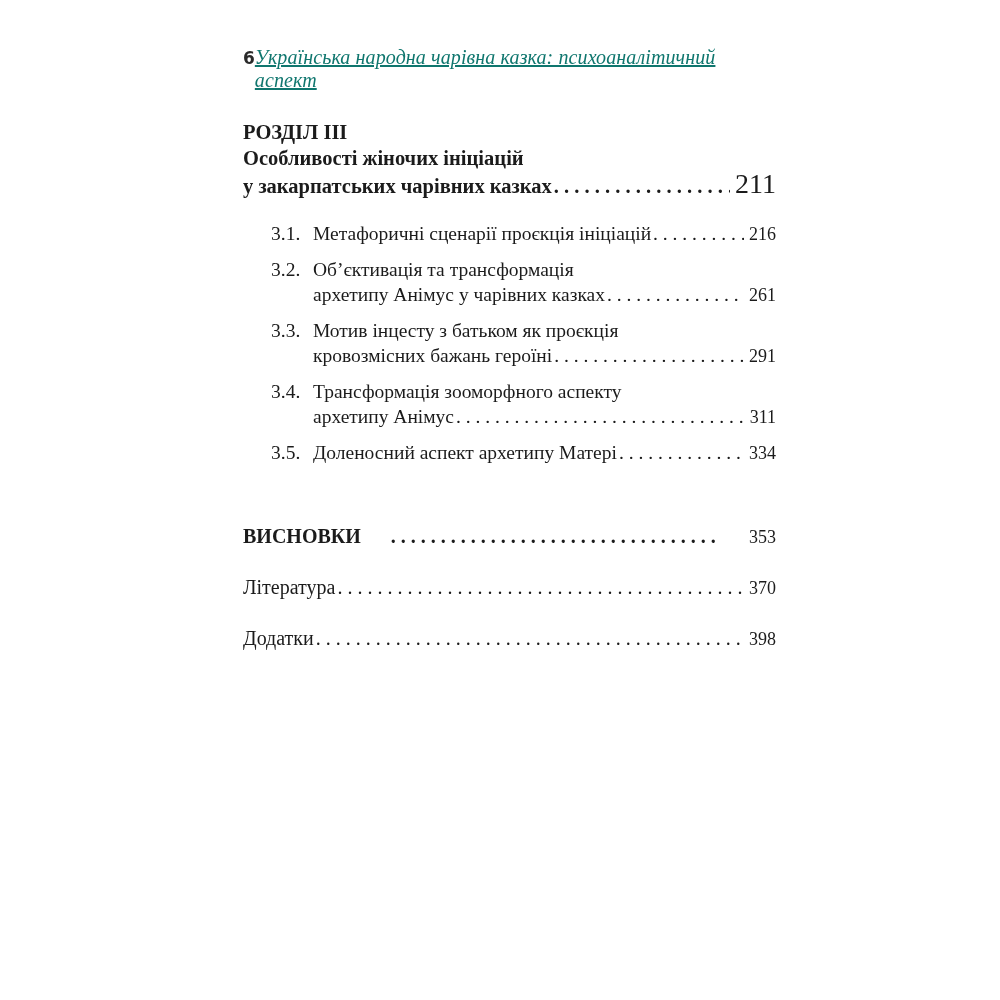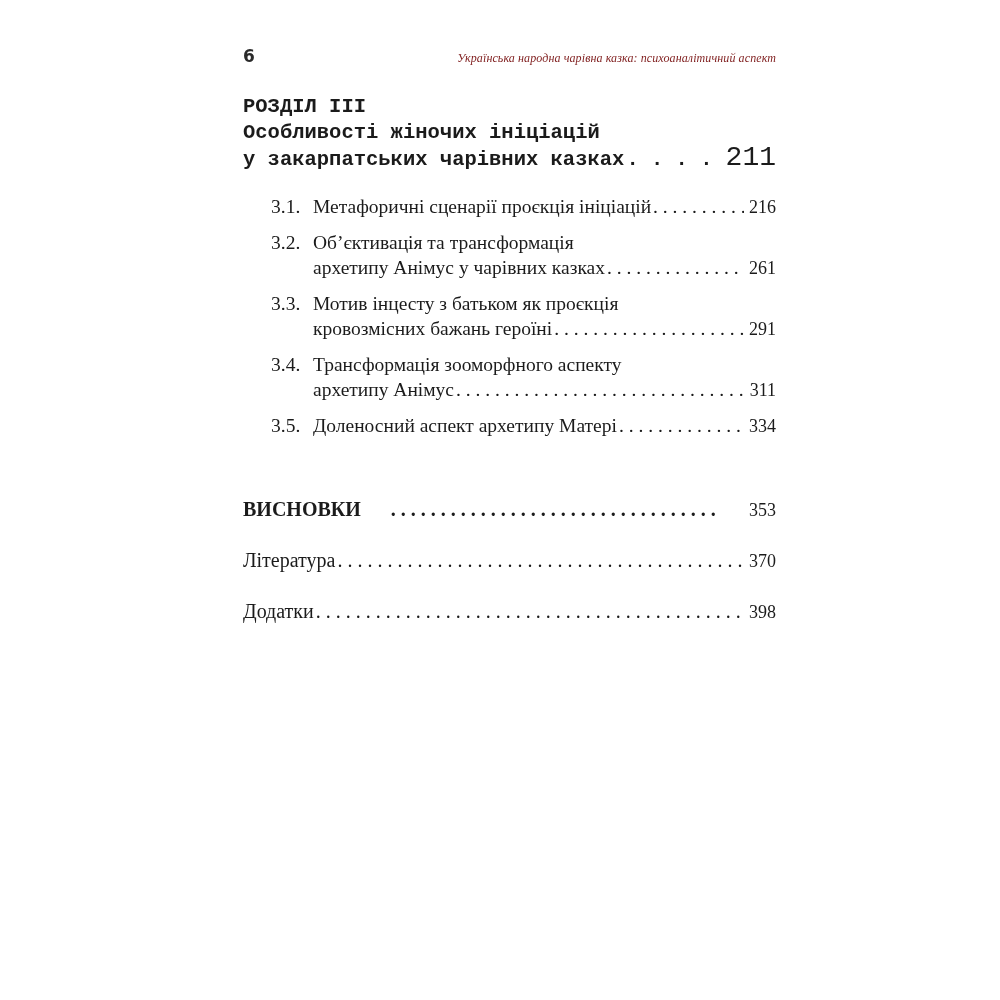--- a/index.html
+++ b/index.html
@@ -24,32 +24,32 @@
     margin-bottom: 24px;
   }
   .folio {
     font-family: "DejaVu Sans", sans-serif;
     font-weight: 700;
     font-size: 17px;
     color: #2a2a2a;
   }
   .rh-title {
     font-style: italic;
-    font-size: 12px;
-    color: #7f1d1d;
+    font-size: 20px;
+    color: #0f766e;
     letter-spacing: 0.1px;
+    text-decoration: underline;
   }
 
   
   .chapter {
     margin-top: 28px;
     font-weight: 700;
     font-size: 20.5px;
     line-height: 25.5px;
-    font-family: Liberation Mono, monospace;
   }
 
   
   .row {
     display: flex;
     align-items: baseline;
   }
   .leader {
     flex: 1 1 auto;
     min-width: 0;

